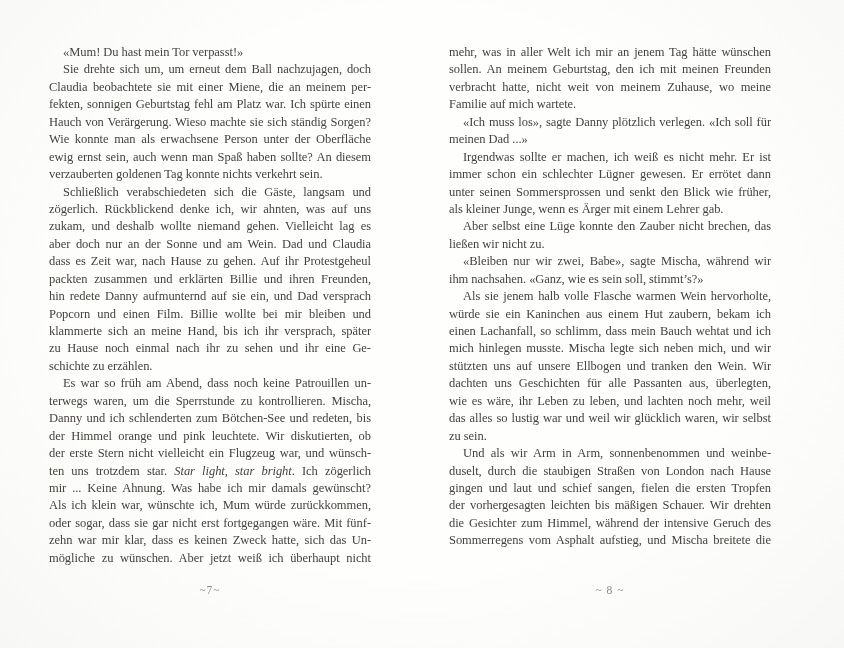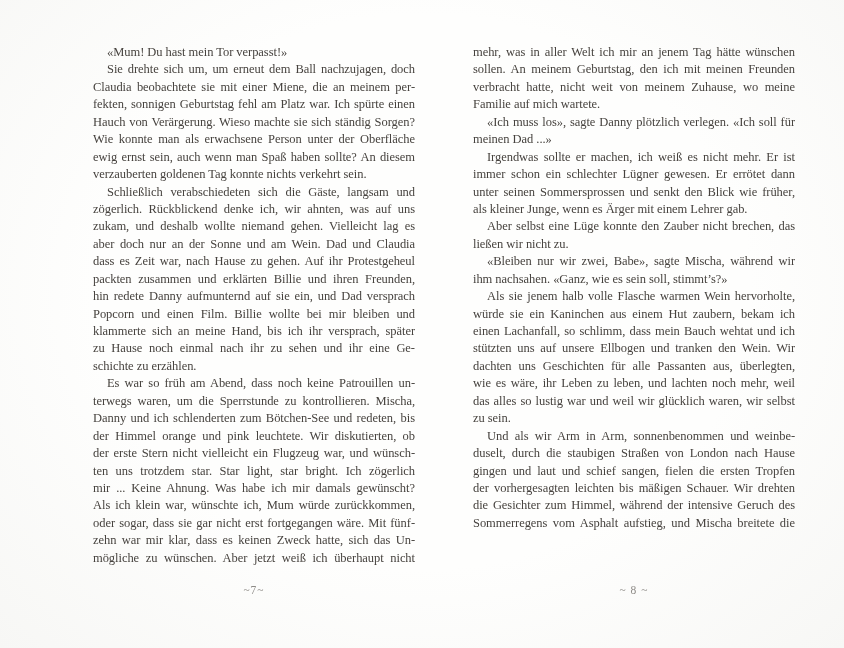--- a/index.html
+++ b/index.html
@@ -16,39 +16,39 @@
     width: 844px;
     height: 648px;
     background: radial-gradient(ellipse at 50% 45%, #fefefd 55%, #f7f7f5 100%);
   }
   .page {
     position: absolute;
     top: 44px;
     width: 322px;
     height: 580px;
   }
-  .page.left  { left: 49px; margin-left: 44px; }
-  .page.right { left: 473px; }
+  .page.left  { left: 49px; }
+  .page.right { left: 449px; }
   .page-text {
     width: 322px;
     color: #46423e;
     font-size: 12.5px;
     letter-spacing: -0.05px;
   }
   .paragraph { margin: 0; }
   .line {
     height: 17.45px;
     line-height: 17.45px;
     overflow: hidden;
     text-align: justify;
     text-align-last: justify;
   }
   .line.end { text-align-last: left; }
   .line.indent { text-indent: 14px; }
-  .it { }
+  .it { font-style: italic; }
   .page-number {
     position: absolute;
     top: 540px;
     left: 0;
     width: 100%;
     text-align: center;
     color: #8d8a86;
     font-size: 11.5px;
     letter-spacing: 1px;
   }
@@ -125,20 +125,21 @@
           <div class="line end"><span>ließen wir nicht zu.</span></div>
         </div>
         <div class="paragraph">
           <div class="line indent"><span>«Bleiben nur wir zwei, Babe», sagte Mischa, während wir</span></div>
           <div class="line end"><span>ihm nachsahen. «Ganz, wie es sein soll, stimmt’s?»</span></div>
         </div>
         <div class="paragraph">
           <div class="line indent"><span>Als sie jenem halb volle Flasche warmen Wein hervorholte, als</span></div>
           <div class="line"><span>würde sie ein Kaninchen aus einem Hut zaubern, bekam ich</span></div>
           <div class="line"><span>einen Lachanfall, so schlimm, dass mein Bauch wehtat und ich</span></div>
+          <div class="line"><span>mich hinlegen musste. Mischa legte sich neben mich, und wir</span></div>
           <div class="line"><span>stützten uns auf unsere Ellbogen und tranken den Wein. Wir</span></div>
           <div class="line"><span>dachten uns Geschichten für alle Passanten aus, überlegten,</span></div>
           <div class="line"><span>wie es wäre, ihr Leben zu leben, und lachten noch mehr, weil</span></div>
           <div class="line"><span>das alles so lustig war und weil wir glücklich waren, wir selbst</span></div>
           <div class="line end"><span>zu sein.</span></div>
         </div>
         <div class="paragraph">
           <div class="line indent"><span>Und als wir Arm in Arm, sonnenbenommen und weinbe-</span></div>
           <div class="line"><span>duselt, durch die staubigen Straßen von London nach Hause</span></div>
           <div class="line"><span>gingen und laut und schief sangen, fielen die ersten Tropfen</span></div>

